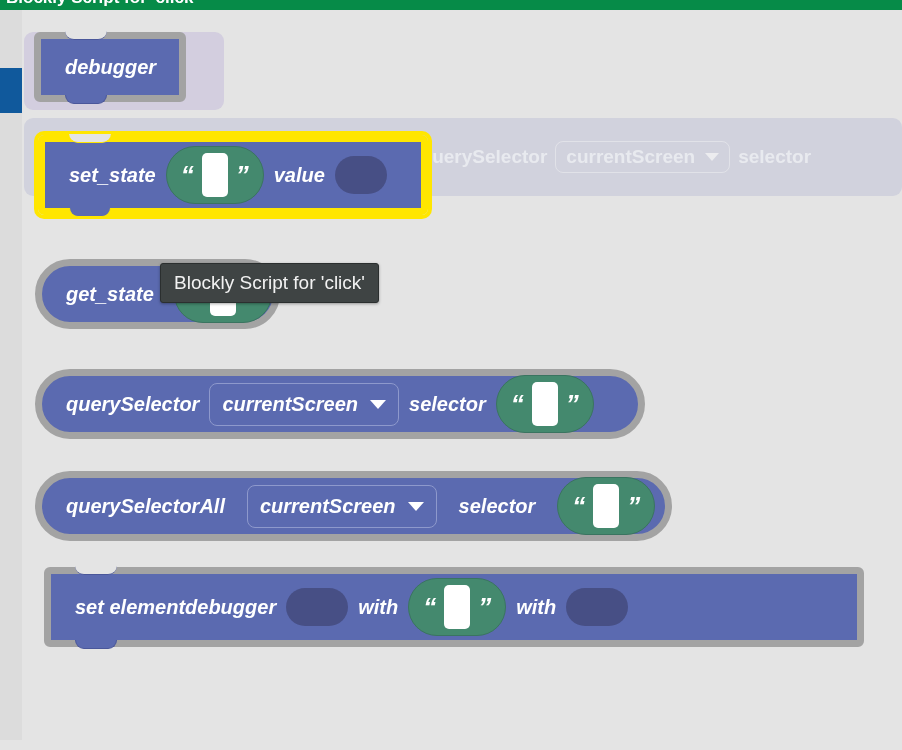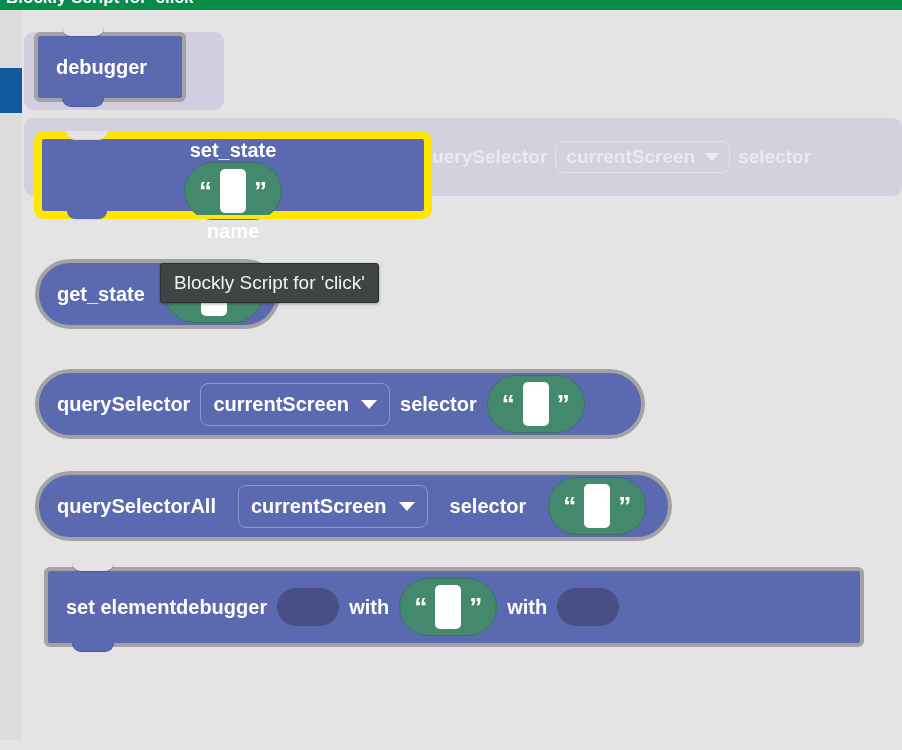--- a/index.html
+++ b/index.html
@@ -77,26 +77,27 @@
     width: 0; height: 0;
     border-left: 7px solid transparent;
     border-right: 7px solid transparent;
     border-top: 8px solid rgba(255,255,255,.75);
   }
 
   
   .blk {
     position: absolute;
     background: #5b6ab0;
-    border: 4px solid #a3a3a3;
+    border: 7px solid #a3a3a3;
     color: #ffffff;
     font-size: 20px; font-weight: bold;
     display: flex; align-items: center;
-    padding: 0 18px;
-    white-space: nowrap;
+    padding: 0 24px;
+    white-space: nowrap;
+    font-style: italic;
   }
   .blk.stmt { border-radius: 6px; }
   .blk.value { border-radius: 999px; }
   .blk.selected { outline: 4px solid #ffe600; outline-offset: 0; border-color: #ffe600; z-index: 9; }
 
   
   .notch-top, .notch-bottom {
     position: absolute; left: 24px;
     width: 40px; height: 9px;
     background: inherit;
@@ -209,30 +210,30 @@
         <span>selector</span>
       </div>
     </div>
 
     <div class="blk stmt" style="left:34px; top:22px; width:152px; height:70px;">
       <span class="notch-top"></span>
       <span class="notch-bottom"></span>
       <span class="lbl">debugger</span>
     </div>
 
-    <div class="blk stmt selected" style="left:38px; top:125px; width:390px; height:80px;flex-direction:column;">
+    <div class="blk stmt selected" style="left:38px; top:125px; width:390px; height:80px;">
       <span class="notch-top" style="background:#e4e4e4; border-color:#ffe600;"></span>
       <span class="notch-bottom" style="background:#5b6ab0; border-color:#ffe600;"></span>
       <span class="lbl">set_state</span>
       <span class="strblk">
         <span class="quote open"></span>
         <span class="textfield"></span>
         <span class="quote close"></span>
       </span>
-      <span class="lbl">name</span>
+      <span class="lbl">value</span>
       <span class="socket"></span>
     </div>
 
     <div class="blk value" style="left:35px; top:249px; width:245px; height:70px;gap:10px;">
       <span class="lbl">get_state</span>
       <span class="strblk">
         <span class="quote open"></span>
         <span class="textfield"></span>
         <span class="quote close"></span>
       </span>

